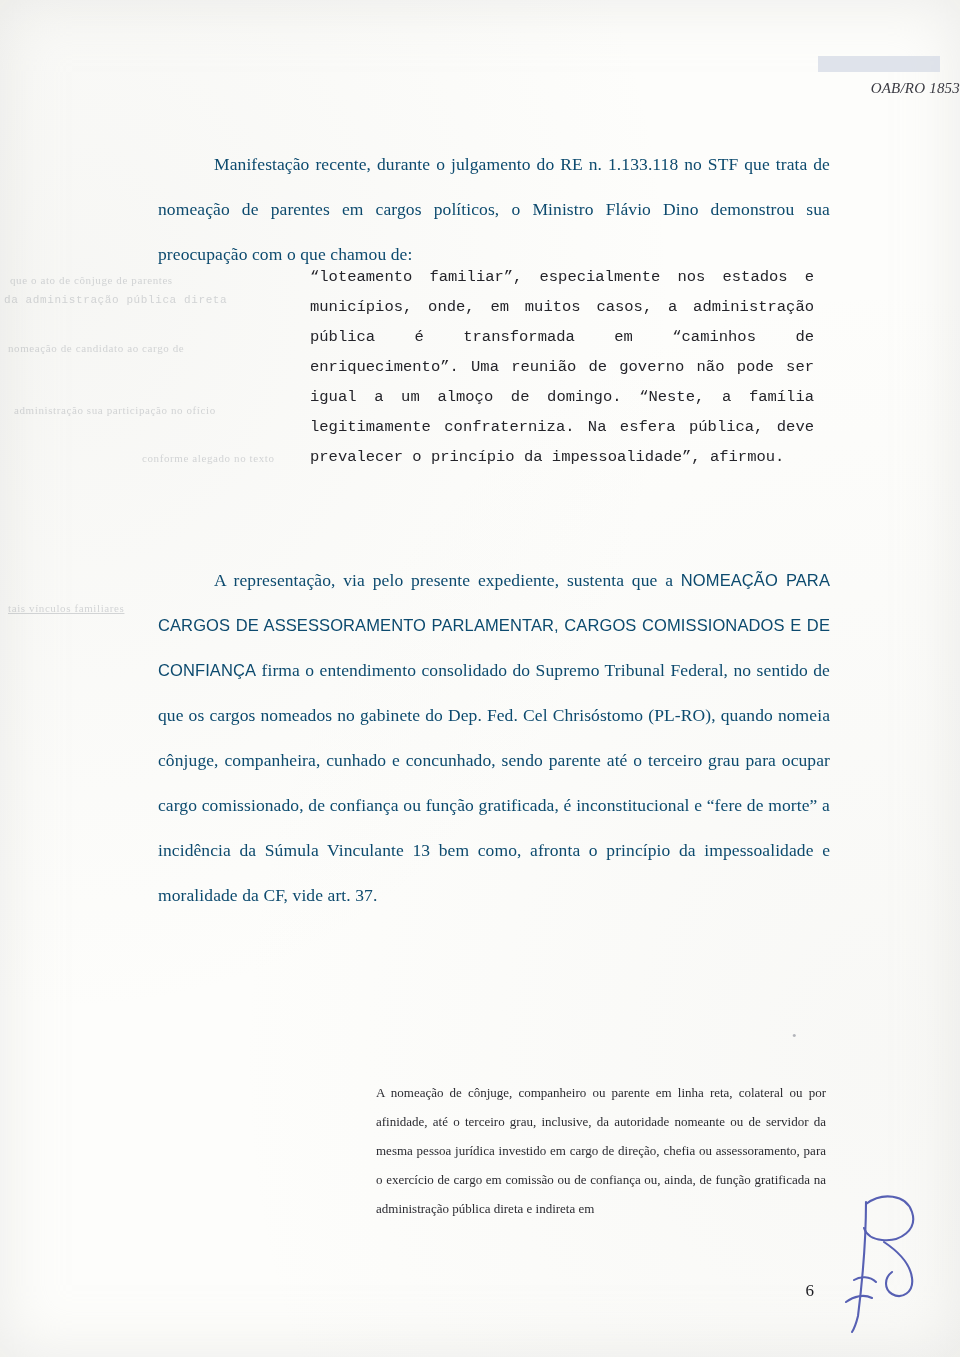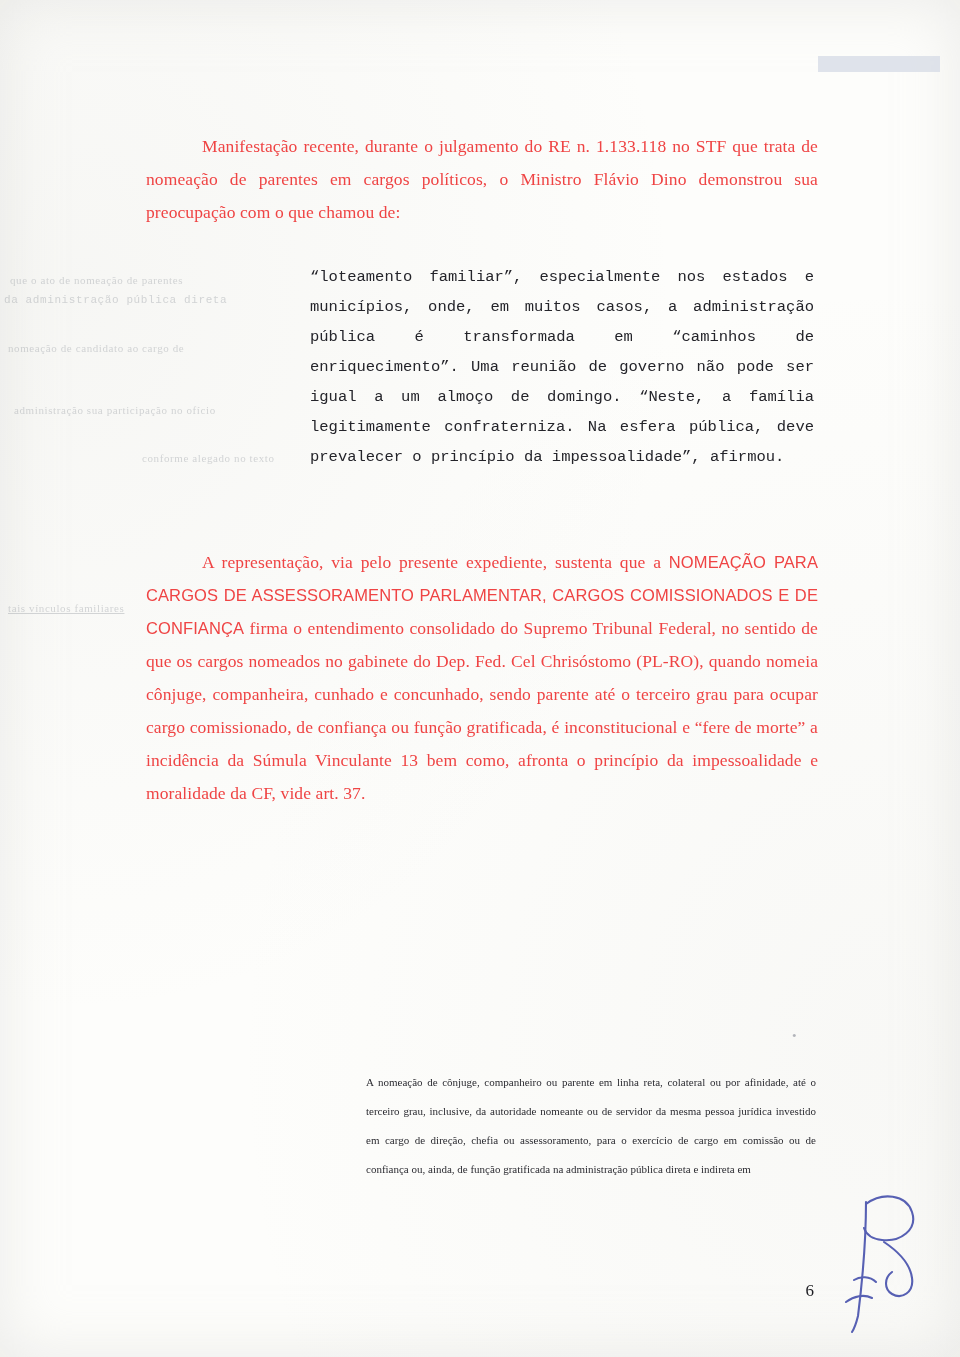--- a/index.html
+++ b/index.html
@@ -72,26 +72,26 @@
     position: absolute;
     top: 56px;
     left: 818px;
     width: 122px;
     height: 16px;
     background: #d9dee8;
     opacity: 0.85;
   }
 
   p.body-par {
-    margin: 4px;
+    margin: 16px;
     font-size: 17.5px;
-    line-height: 33px;
+    line-height: 45px;
     text-align: justify;
     text-indent: 56px;
-    color: #ef4444;
+    color: #0c4a6e;
     letter-spacing: 0.1px;
   }
 
   .par-1 { position: absolute; top: 126px; left: 0; width: 672px; }
 
   blockquote.quote {
     position: absolute;
     top: 262px;
     left: 168px;
     width: 504px;
@@ -107,22 +107,22 @@
   .par-2 .strong { font-weight: normal; }
   .par-2 .caps { font-family: "Liberation Sans", sans-serif; font-size: 16.5px; }
 
   .par-3 { position: absolute; top: 944px; left: 0; width: 672px; }
 
   blockquote.quote-2 {
     position: absolute;
     top: 1066px;
     left: 222px;
     width: 450px;
-    margin: 2px;
-    font-size: 11px;
+    margin: 12px;
+    font-size: 13px;
     line-height: 29px;
     text-align: justify;
     color: #2b2b31;
   }
   blockquote.quote-2 p { margin: 0; text-indent: 0; }
 
   .page-number {
     position: absolute;
     top: 1281px;
     left: 0;
@@ -162,28 +162,29 @@
   }
 </style>
 </head>
 <body>
 
 <div class="page">
   <div class="scan-noise"></div>
 
   <div class="top-bar"></div>
 
-  <div class="ghost" style="left:10px; top:272px;">que o ato de nomeação de parentes</div>
+  <div class="ghost" style="left:10px; top:272px;">que o ato de cônjuge de parentes</div>
   <div class="ghost" style="left:4px; top:292px;font-family:Liberation Mono, monospace;">da administração pública direta</div>
   <div class="ghost" style="left:8px; top:340px;">nomeação de candidato ao cargo de</div>
   <div class="ghost" style="left:14px; top:402px;">administração sua participação no ofício</div>
   <div class="ghost" style="left:142px; top:450px;">conforme alegado no texto</div>
   <div class="ghost" style="left:8px; top:600px;text-decoration:underline;">tais vínculos familiares</div>
 
   <div class="header-block">
+    <div class="header-oab">OAB/RO 1853</div>
   </div>
 
   <div class="content">
 
     <p class="body-par par-1">Manifestação recente, durante o julgamento do RE n. 1.133.118 no STF que trata de nomeação de parentes em cargos políticos, o Ministro Flávio Dino demonstrou sua preocupação com o que chamou de:</p>
 
     <blockquote class="quote">
       <p>“loteamento familiar”, especialmente nos estados e municípios, onde, em muitos casos, a administração pública é transformada em “caminhos de enriquecimento”. Uma reunião de governo não pode ser igual a um almoço de domingo. “Neste, a família legitimamente confraterniza. Na esfera pública, deve prevalecer o princípio da impessoalidade”, afirmou.</p>
     </blockquote>
 

